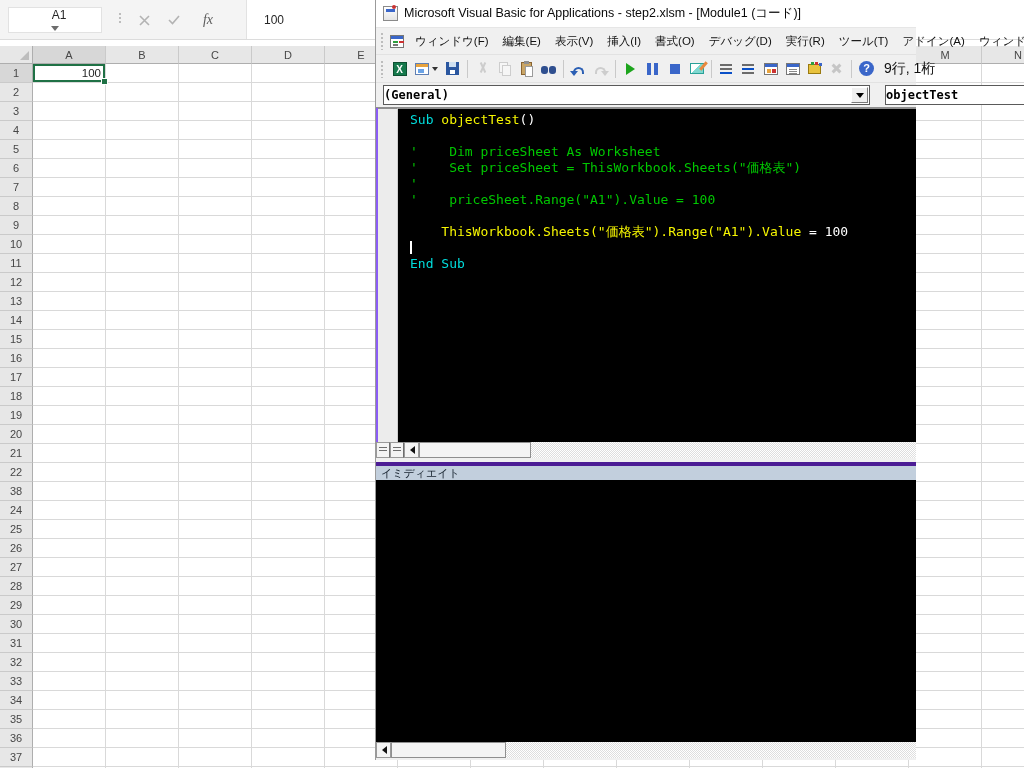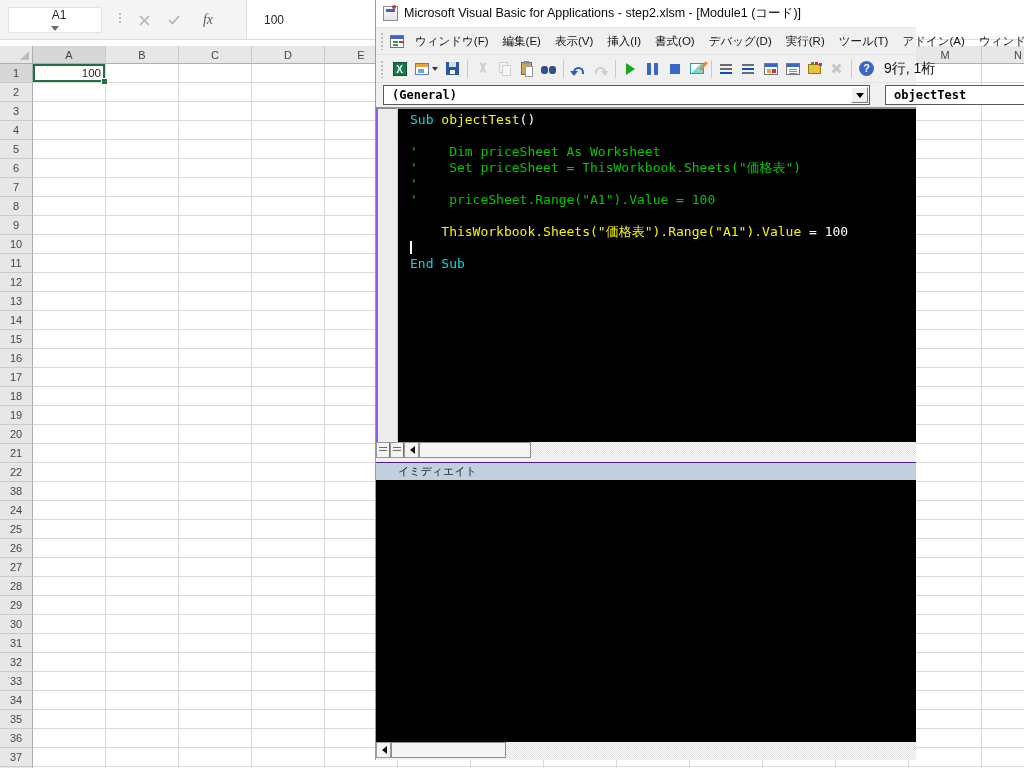--- a/index.html
+++ b/index.html
@@ -93,21 +93,21 @@
   .g-toolbox-win { width:13px; height:10px; background:#e8c23d; border:1px solid #9a7a10; position:relative; }
   .g-toolbox-win::after { content:""; position:absolute; left:2px; top:-3px; width:3px; height:3px; background:#2e9e3e; box-shadow:4px 0 0 #cc3333, 8px 1px 0 #3a66c9; }
   .g-toolbox { width:13px; height:13px; position:relative; }
   .g-toolbox::before,.g-toolbox::after { content:""; position:absolute; left:5px; top:1px; width:3px; height:11px; background:#8a8a8a; }
   .g-toolbox::before { transform:rotate(45deg); } .g-toolbox::after { transform:rotate(-45deg); }
   .g-help { width:15px; height:15px; border-radius:50%; background:#3a66c9; color:#fff; font-weight:bold; font-size:11px; line-height:15px; text-align:center; }
   .g-help::before { content:"?"; }
 
   .vba-combos { height:25px; position:relative; background:#f0f0f0; border-bottom:1px solid #8f8f8f; }
   .combo { position:absolute; top:2px; height:20px; background:#fff; border:1px solid #5a5a5a; display:flex; align-items:center; font-family:"DejaVu Sans Mono",monospace; font-weight:bold; font-size:12px; color:#000; }
-  .combo .cv { padding-left:8px; white-space:nowrap; overflow:hidden; }
+  .combo .cv { padding-left:0; white-space:nowrap; overflow:hidden; }
   .combo-general { left:7px; width:487px; }
   .combo-proc { left:509px; width:140px; border-right:none; }
   .combo-btn { position:absolute; right:1px; top:1px; bottom:1px; width:17px; background:#f0f0f0; border:1px solid #fff; border-right-color:#7a7a7a; border-bottom-color:#7a7a7a; display:flex; align-items:center; justify-content:center; }
   .combo-btn::after { content:""; border:4px solid transparent; border-top:5px solid #000; margin-top:5px; }
 
   .code-region { position:absolute; left:0; top:108px; width:100%; height:350px; background:#8b5cf6; }
   .margin-bar { position:absolute; left:2px; top:0; width:20px; height:334px; background:#ececec; border-right:1px solid #cfcfcf; border-top:1px solid #8f8f8f; }
   .code-black { position:absolute; left:22px; top:0; right:0; height:334px; background:#000; overflow:hidden; border-top:1px solid #8f8f8f; }
   .code-lines { position:absolute; left:12px; top:3px; font-family:"DejaVu Sans Mono",monospace; font-size:13px; line-height:16px; white-space:pre; }
   .code-line { height:16px; }
@@ -115,21 +115,21 @@
 
   .hscroll { position:absolute; left:0; bottom:0; width:100%; height:16px; display:flex; background:#f0f0f0; }
   .viewbtn { width:14px; height:16px; background:#f4f4f4; border:1px solid #9a9a9a; border-right-color:#6e6e6e; display:flex; align-items:center; justify-content:center; flex:0 0 auto; }
   .viewbtn i { width:8px; height:6px; background:repeating-linear-gradient(#6e6e6e 0 1px,transparent 1px 3px); }
   .sb-arrow { width:15px; height:16px; background:#f4f4f4; border:1px solid #9a9a9a; display:flex; align-items:center; justify-content:center; flex:0 0 auto; }
   .sb-arrow::after { content:""; border:4px solid transparent; border-right:5px solid #111; margin-right:3px; }
   .sb-thumb { width:112px; height:16px; background:#f4f4f4; border:1px solid #8f8f8f; flex:0 0 auto; }
   .sb-track { flex:1; background:#ececec; background-image:conic-gradient(#ffffff 25%,#dedede 0 50%,#ffffff 0 75%,#dedede 0); background-size:2px 2px; }
 
   .splitter { position:absolute; left:0; top:458px; width:100%; height:4px; background:#f0f0f0; }
-  .imm-title { position:absolute; left:0; top:462px; width:100%; height:18px; background:#c2cfdd; border-top:1px solid #4c1d95; display:flex; align-items:center; padding-left:22px; font-size:11px; color:#16222e; }
+  .imm-title { position:absolute; left:0; top:462px; width:100%; height:18px; background:#c2cfdd; border-top:4px solid #4c1d95; display:flex; align-items:center; padding-left:5px; font-size:11px; color:#16222e; }
   .imm-body { position:absolute; left:0; top:480px; width:100%; height:262px; background:#000; }
   .imm-scroll { position:absolute; left:0; top:742px; width:100%; height:16px; display:flex; background:#f0f0f0; }
   .imm-scroll .sb-thumb { width:115px; }
   .vba-bottom { position:absolute; left:0; top:758px; width:100%; height:2px; background:#f0f0f0; }
 </style>
 </head>
 <body>
 
 <section class="excel">
   <div class="fx-row">

